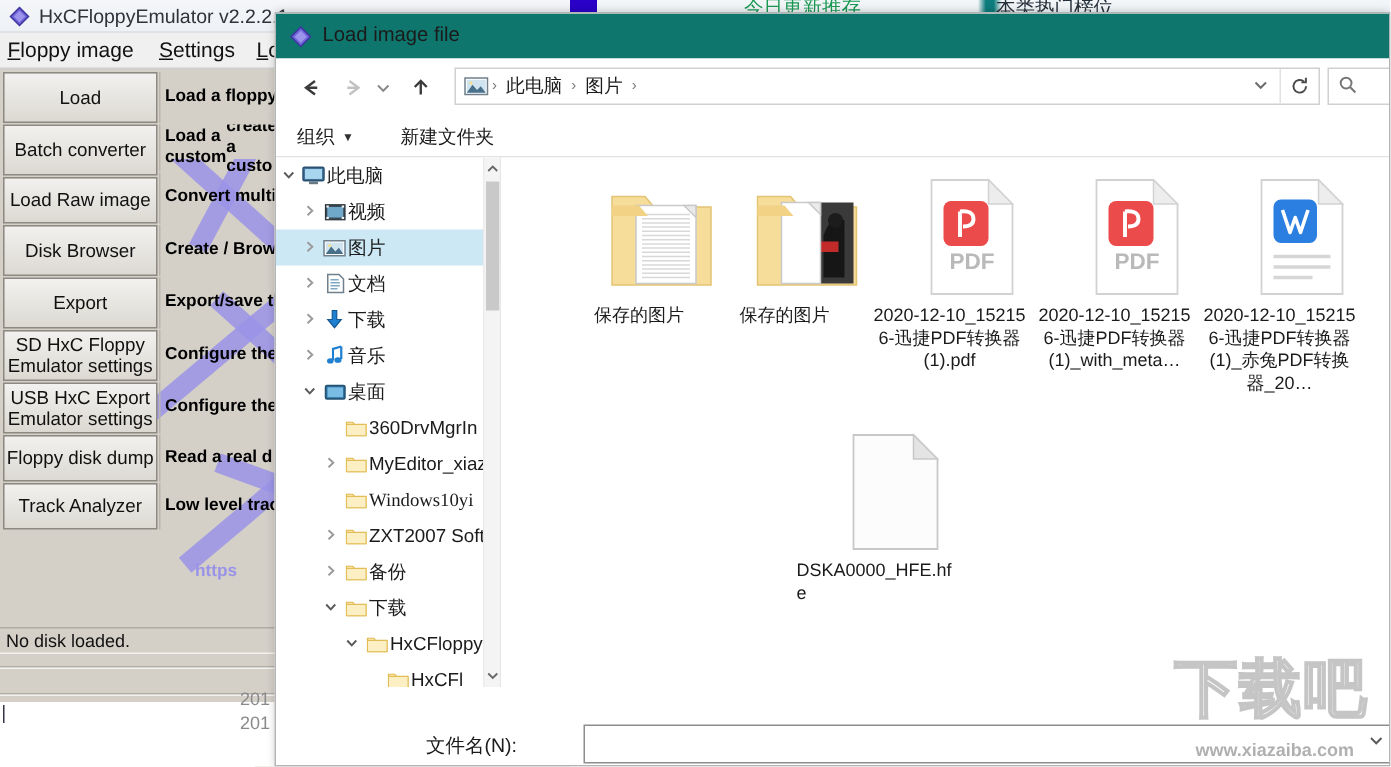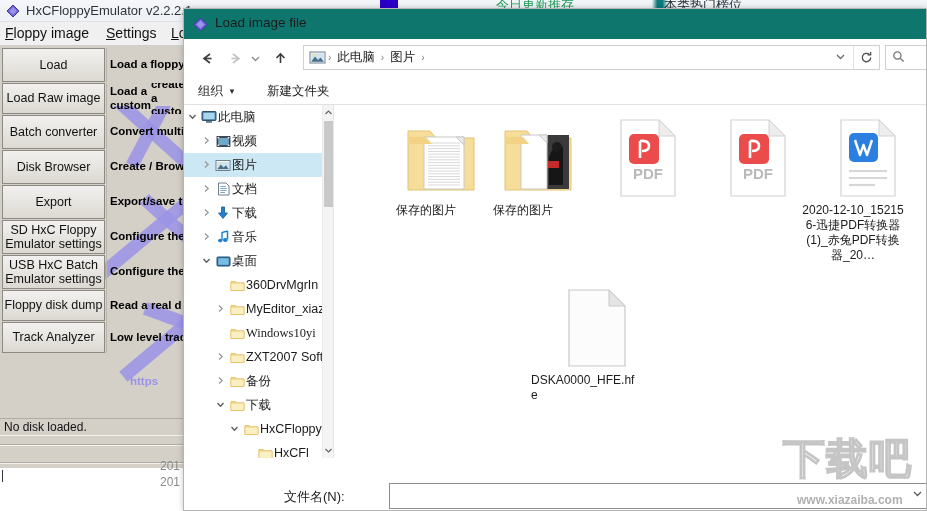--- a/index.html
+++ b/index.html
@@ -311,38 +311,38 @@
       <div style="left:20px;  top:200px; width:200px; height:13px; transform:rotate(-40deg);"></div>
       <div style="left:120px; top:95px;  width:120px; height:13px; transform:rotate(68deg);"></div>
       <div style="left:20px;  top:0px;   width:120px; height:13px; transform:rotate(-62deg);"></div>
       <div style="left:60px;  top:225px; width:170px; height:13px; transform:rotate(20deg);"></div>
     </div>
 
     <div class="btn-col">
         <div class="hxc-btn" style="height: 34px;">
           <span style="display: block;">Load</span>
         </div>
+        <div class="hxc-btn" style="height: 34px;">
+          <span style="display: block;">Batch converter</span>
+        </div>
         <div class="hxc-btn" style="height: 31px;">
           <span style="display: block;">Load Raw image</span>
-        </div>
-        <div class="hxc-btn" style="height: 34px;">
-          <span style="display: block;">Batch converter</span>
         </div>
         <div class="hxc-btn" style="height: 34px;">
           <span style="display: block;">Disk Browser</span>
         </div>
         <div class="hxc-btn" style="height: 34px;">
           <span style="display: block;">Export</span>
         </div>
         <div class="hxc-btn" style="height: 34px; flex-direction: column;">
           <span style="display: block;">SD HxC Floppy</span>
           <span style="display: block;">Emulator settings</span>
         </div>
         <div class="hxc-btn" style="height: 34px; flex-direction: column;">
-          <span style="display: block;">USB HxC Batch</span>
+          <span style="display: block;">USB HxC Export</span>
           <span style="display: block;">Emulator settings</span>
         </div>
         <div class="hxc-btn" style="height: 31px;">
           <span style="display: block;">Floppy disk dump</span>
         </div>
         <div class="hxc-btn" style="height: 31px;">
           <span style="display: block;">Track Analyzer</span>
         </div>
       </div>
     <div class="desc-col">
@@ -728,31 +728,33 @@
       <div class="file-item" style="left: 246px; top: 12px;">
         <div class="file-thumb">
           <svg class="doc-svg" width="74" height="82" viewBox="0 0 74 82">
             <path d="M10 3 h38 l16 16 v60 H10 Z" fill="#fff" stroke="#d2d2d2" stroke-width="1.2"></path>
             <path d="M48 3 l16 16 H48 Z" fill="#ededed" stroke="#d2d2d2" stroke-width="1"></path>
             <rect x="18" y="17" width="30" height="30" rx="5" fill="#ec4b4b"></rect>
             <path d="M29 24 v17 M29 24 q9 -1 9 5 q0 5 -7 5" fill="none" stroke="#fff" stroke-width="2.6"></path>
             <text x="37" y="62" font-family="Liberation Sans, sans-serif" font-size="15" font-weight="bold" fill="#b9b9b9" text-anchor="middle">PDF</text>
           </svg>
         </div>
+        <div class="file-label">2020-12-10_152156-迅捷PDF转换器 (1).pdf</div>
       </div>
       <div class="file-item" style="left: 356px; top: 12px;">
         <div class="file-thumb">
           <svg class="doc-svg" width="74" height="82" viewBox="0 0 74 82">
             <path d="M10 3 h38 l16 16 v60 H10 Z" fill="#fff" stroke="#d2d2d2" stroke-width="1.2"></path>
             <path d="M48 3 l16 16 H48 Z" fill="#ededed" stroke="#d2d2d2" stroke-width="1"></path>
             <rect x="18" y="17" width="30" height="30" rx="5" fill="#ec4b4b"></rect>
             <path d="M29 24 v17 M29 24 q9 -1 9 5 q0 5 -7 5" fill="none" stroke="#fff" stroke-width="2.6"></path>
             <text x="37" y="62" font-family="Liberation Sans, sans-serif" font-size="15" font-weight="bold" fill="#b9b9b9" text-anchor="middle">PDF</text>
           </svg>
         </div>
+        <div class="file-label">2020-12-10_152156-迅捷PDF转换器 (1)_with_meta…</div>
       </div>
       <div class="file-item" style="left: 466px; top: 12px;">
         <div class="file-thumb">
           <svg class="doc-svg" width="74" height="82" viewBox="0 0 74 82">
             <path d="M10 3 h38 l16 16 v60 H10 Z" fill="#fff" stroke="#d2d2d2" stroke-width="1.2"></path>
             <path d="M48 3 l16 16 H48 Z" fill="#ededed" stroke="#d2d2d2" stroke-width="1"></path>
             <rect x="18" y="16" width="29" height="29" rx="5" fill="#2a7fe0"></rect>
             <path d="M24 23 L29 38 L32.5 28 L36 38 L41 23" fill="none" stroke="#fff" stroke-width="2.4" stroke-linejoin="round"></path>
             <g stroke="#d6d6d6" stroke-width="2.2">
               <path d="M18 54 H56"></path>

